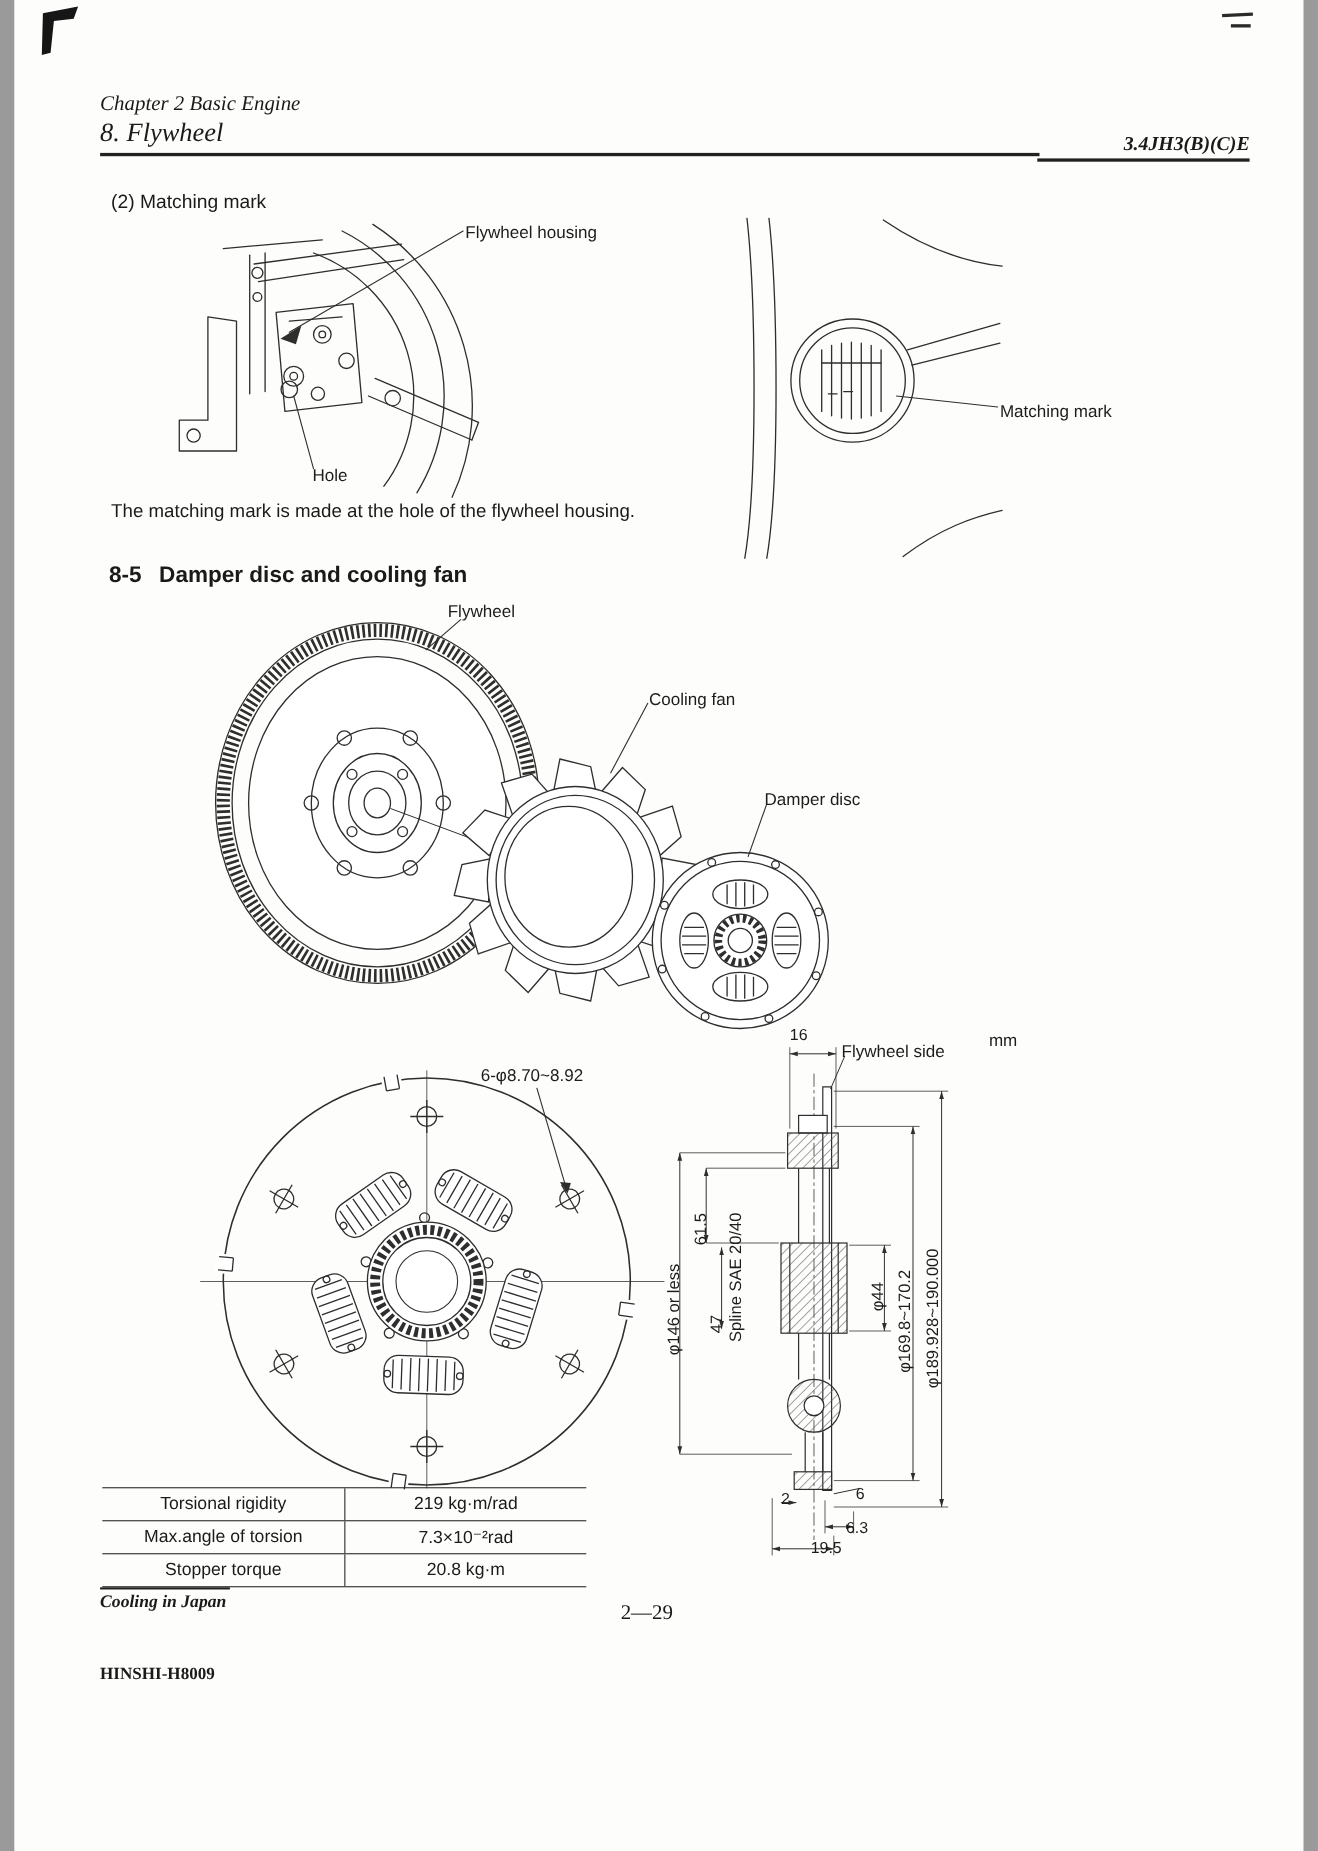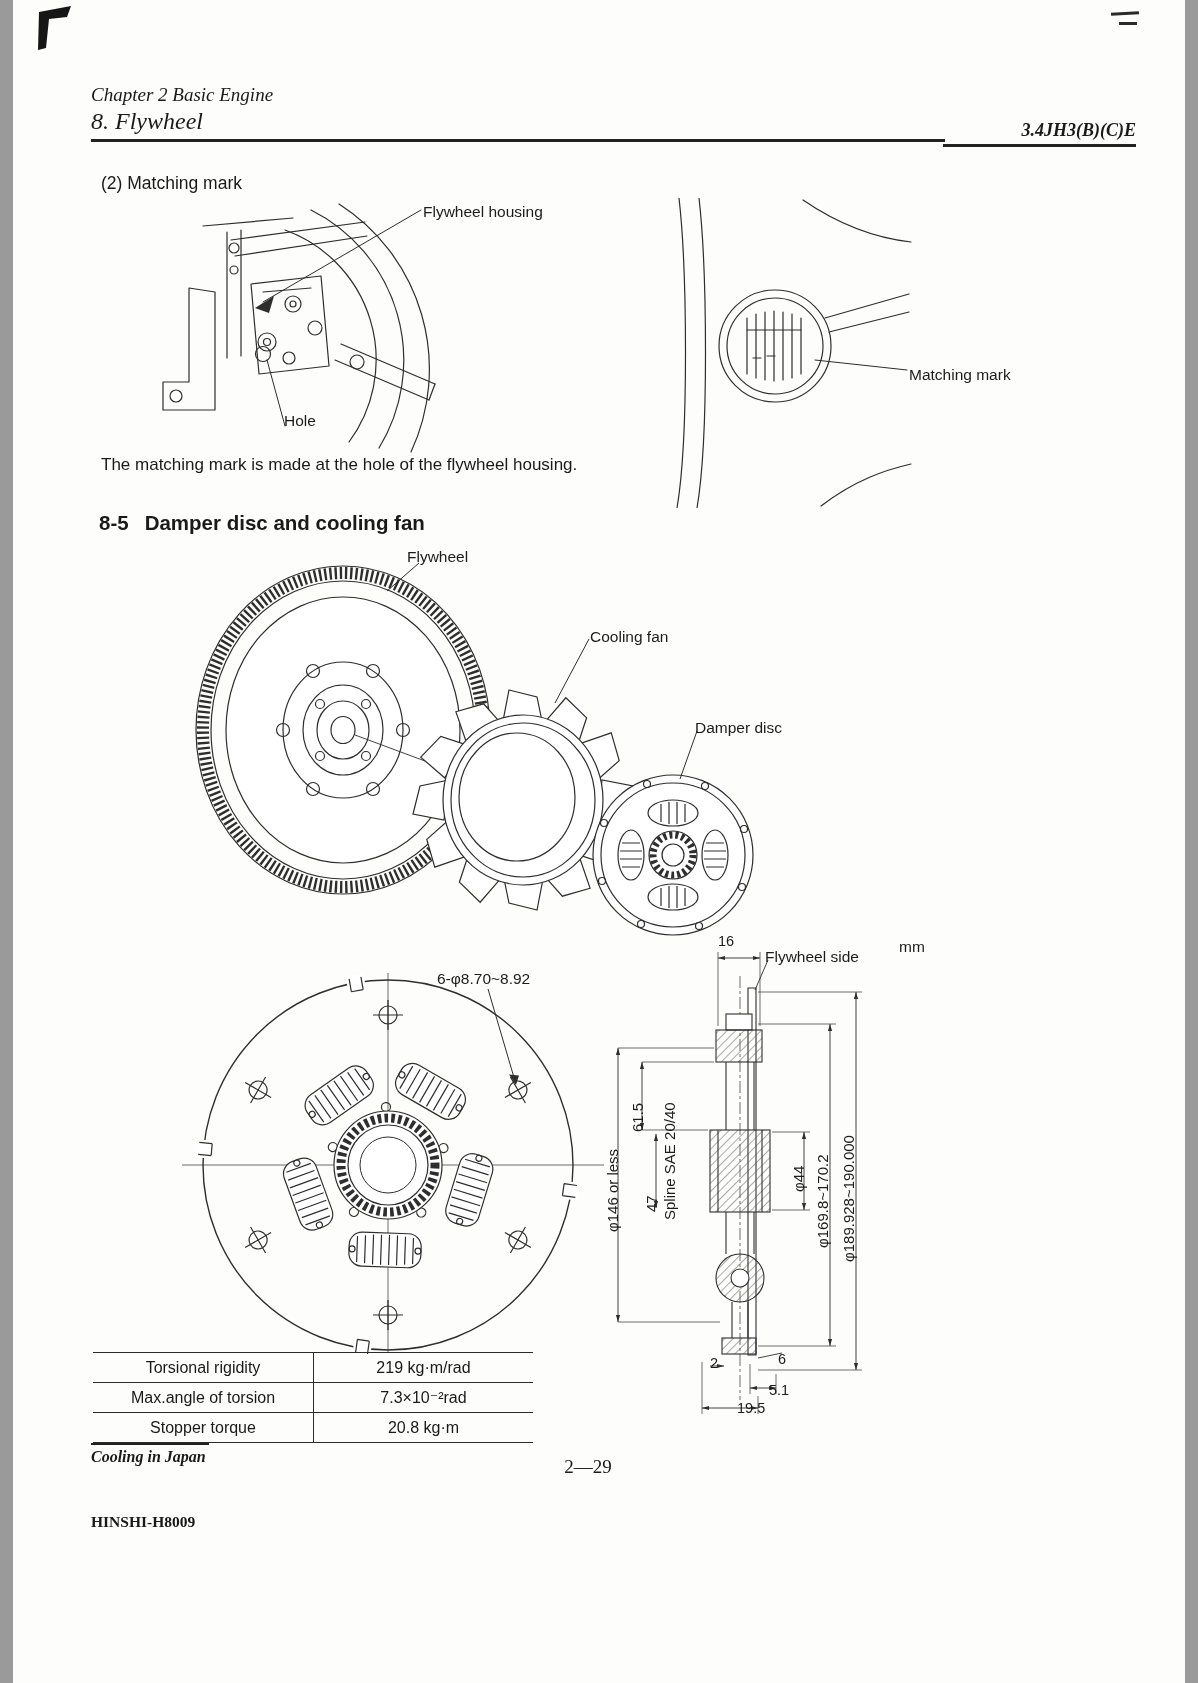--- a/index.html
+++ b/index.html
@@ -81,21 +81,21 @@
       <path d="M 192 164 L 286 204"></path>
       <path d="M 292 188 L 286 204"></path>
       <circle cx="214" cy="166" r="7"></circle>
       <circle cx="120" cy="158" r="7.5"></circle>
       <path d="M 278 14 L 120 106" stroke-width="1"></path>
       <path d="M 112 112 L 131 100 L 126 117 Z" fill="#2e2e2e" stroke="none"></path>
       <path d="M 124 164 L 142 230" stroke-width="1"></path>
     </g>
   </svg>
   <div class="lbl" style="left:410px;top:203px">Flywheel housing</div>
-  <div class="lbl" style="left:271px;top:412px">Hole</div>
+  <div class="lbl" style="left:271px;top:424px">Hole</div>
 
   <svg class="fig" style="left:650px;top:198px" width="250" height="310" viewBox="0 0 250 310">
     <g stroke="#2e2e2e" fill="none" stroke-width="1.2" stroke-linecap="round">
       <path d="M 16 0 C 24 70 26 240 14 310"></path>
       <path d="M 36 0 C 44 70 46 240 34 310"></path>
       <path d="M 140 2 C 178 28 212 40 248 44"></path>
       <path d="M 158 308 C 192 282 222 272 248 266"></path>
       <circle cx="112" cy="148" r="56"></circle>
       <circle cx="112" cy="148" r="48"></circle>
       <path d="M 84 120 L 84 176 M 93 116 L 93 180 M 102 114 L 102 182 M 111 113 L 111 183 M 120 114 L 120 182 M 129 116 L 129 180 M 138 120 L 138 176"></path>
@@ -306,21 +306,21 @@
   <div class="vert" style="left:591px;top:1232px">φ146 or less</div>
   <div class="vert" style="left:616px;top:1132px">61.5</div>
   <div class="vert" style="left:630px;top:1212px">47</div>
   <div class="vert" style="left:648px;top:1220px">Spline SAE 20/40</div>
   <div class="vert" style="left:777px;top:1192px">φ44</div>
   <div class="vert" style="left:801px;top:1248px">φ169.8~170.2</div>
   <div class="vert" style="left:827px;top:1262px">φ189.928~190.000</div>
 
   <div class="dim" style="left:697px;top:1355px">2</div>
   <div class="dim" style="left:765px;top:1351px">6</div>
-  <div class="dim" style="left:756px;top:1382px">5.1</div>
+  <div class="dim" style="left:756px;top:1382px">6.3</div>
   <div class="dim" style="left:724px;top:1400px">19.5</div>
 
   <div class="spec-table">
     <div class="spec-row">
       <div class="spec-label">Torsional rigidity</div>
       <div class="spec-value">219 kg·m/rad</div>
     </div>
     <div class="spec-row">
       <div class="spec-label">Max.angle of torsion</div>
       <div class="spec-value">7.3×10⁻²rad</div>

